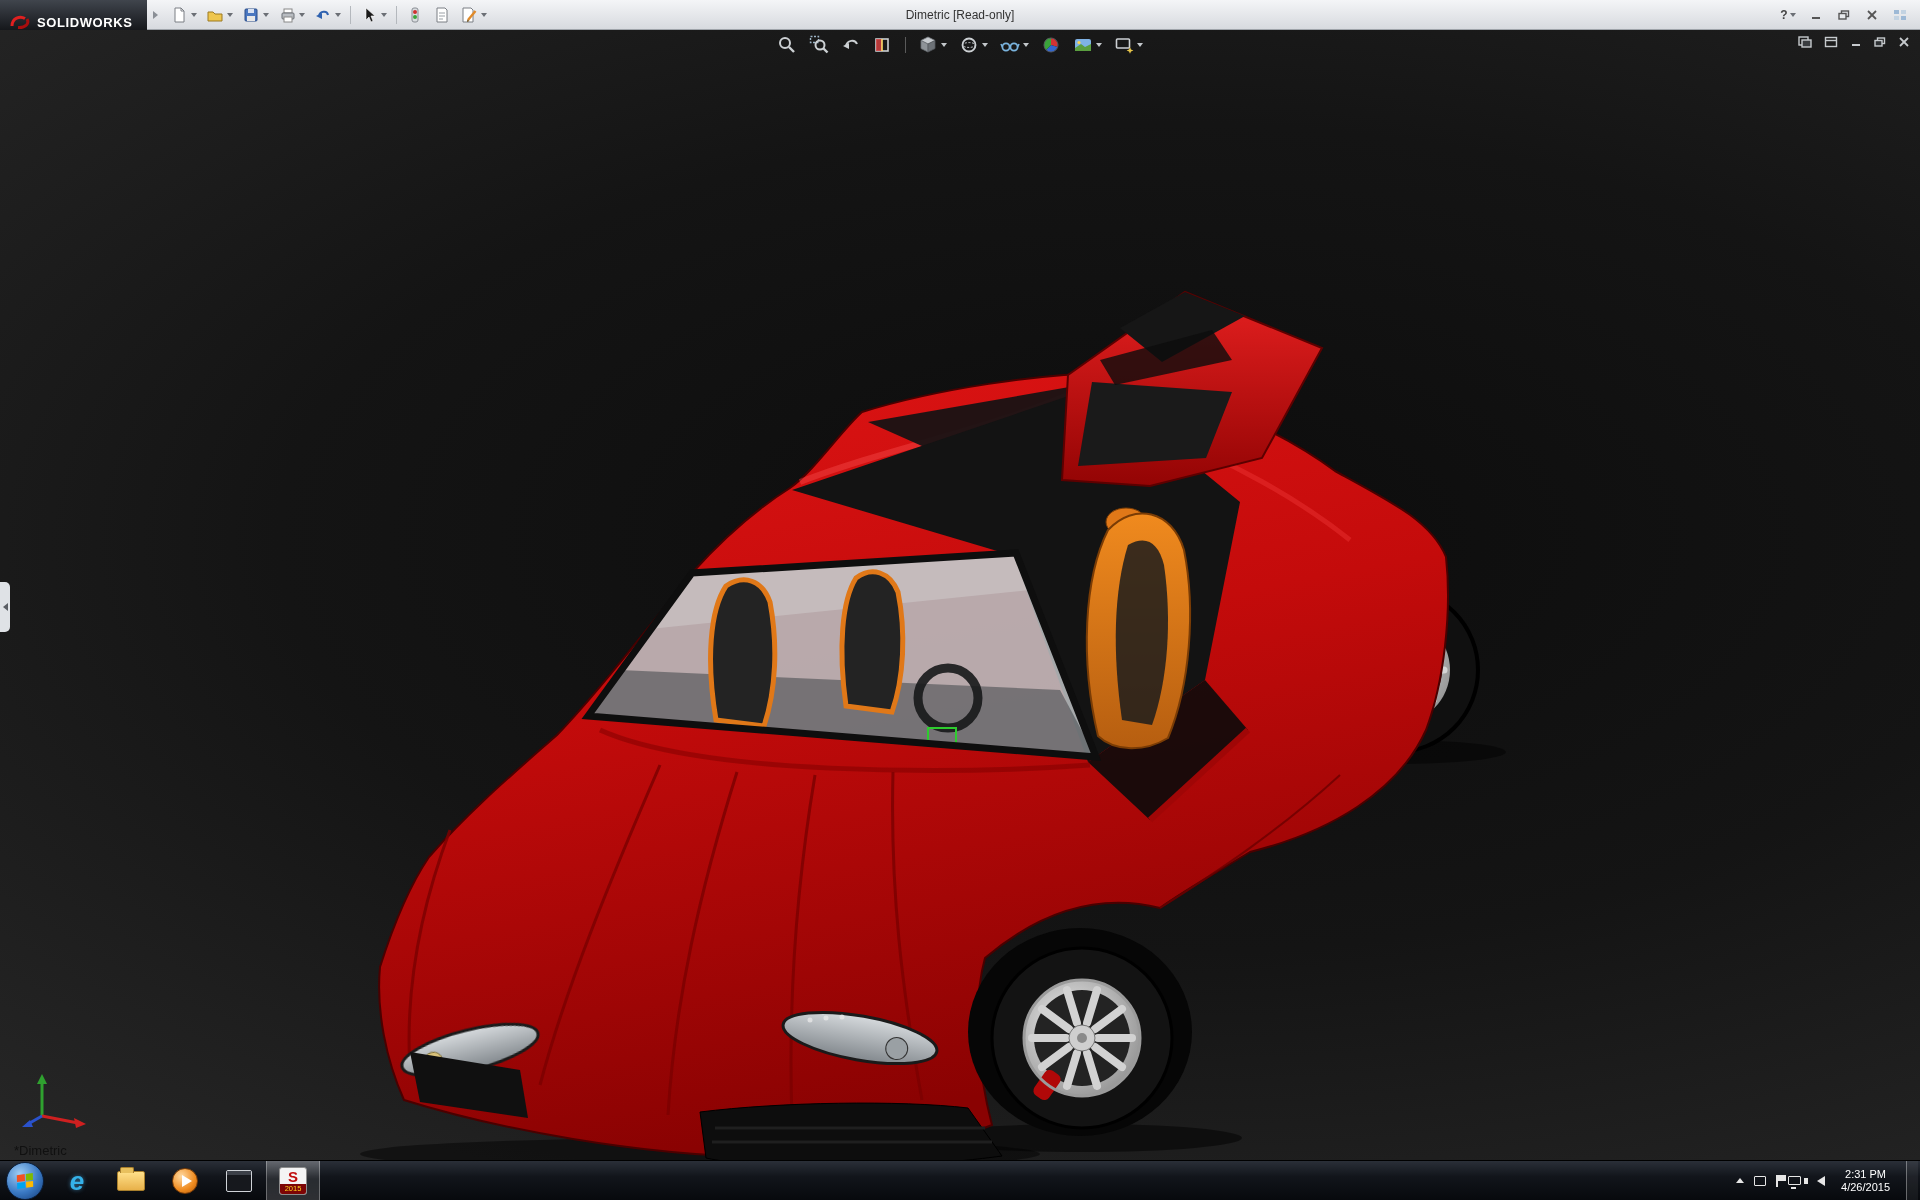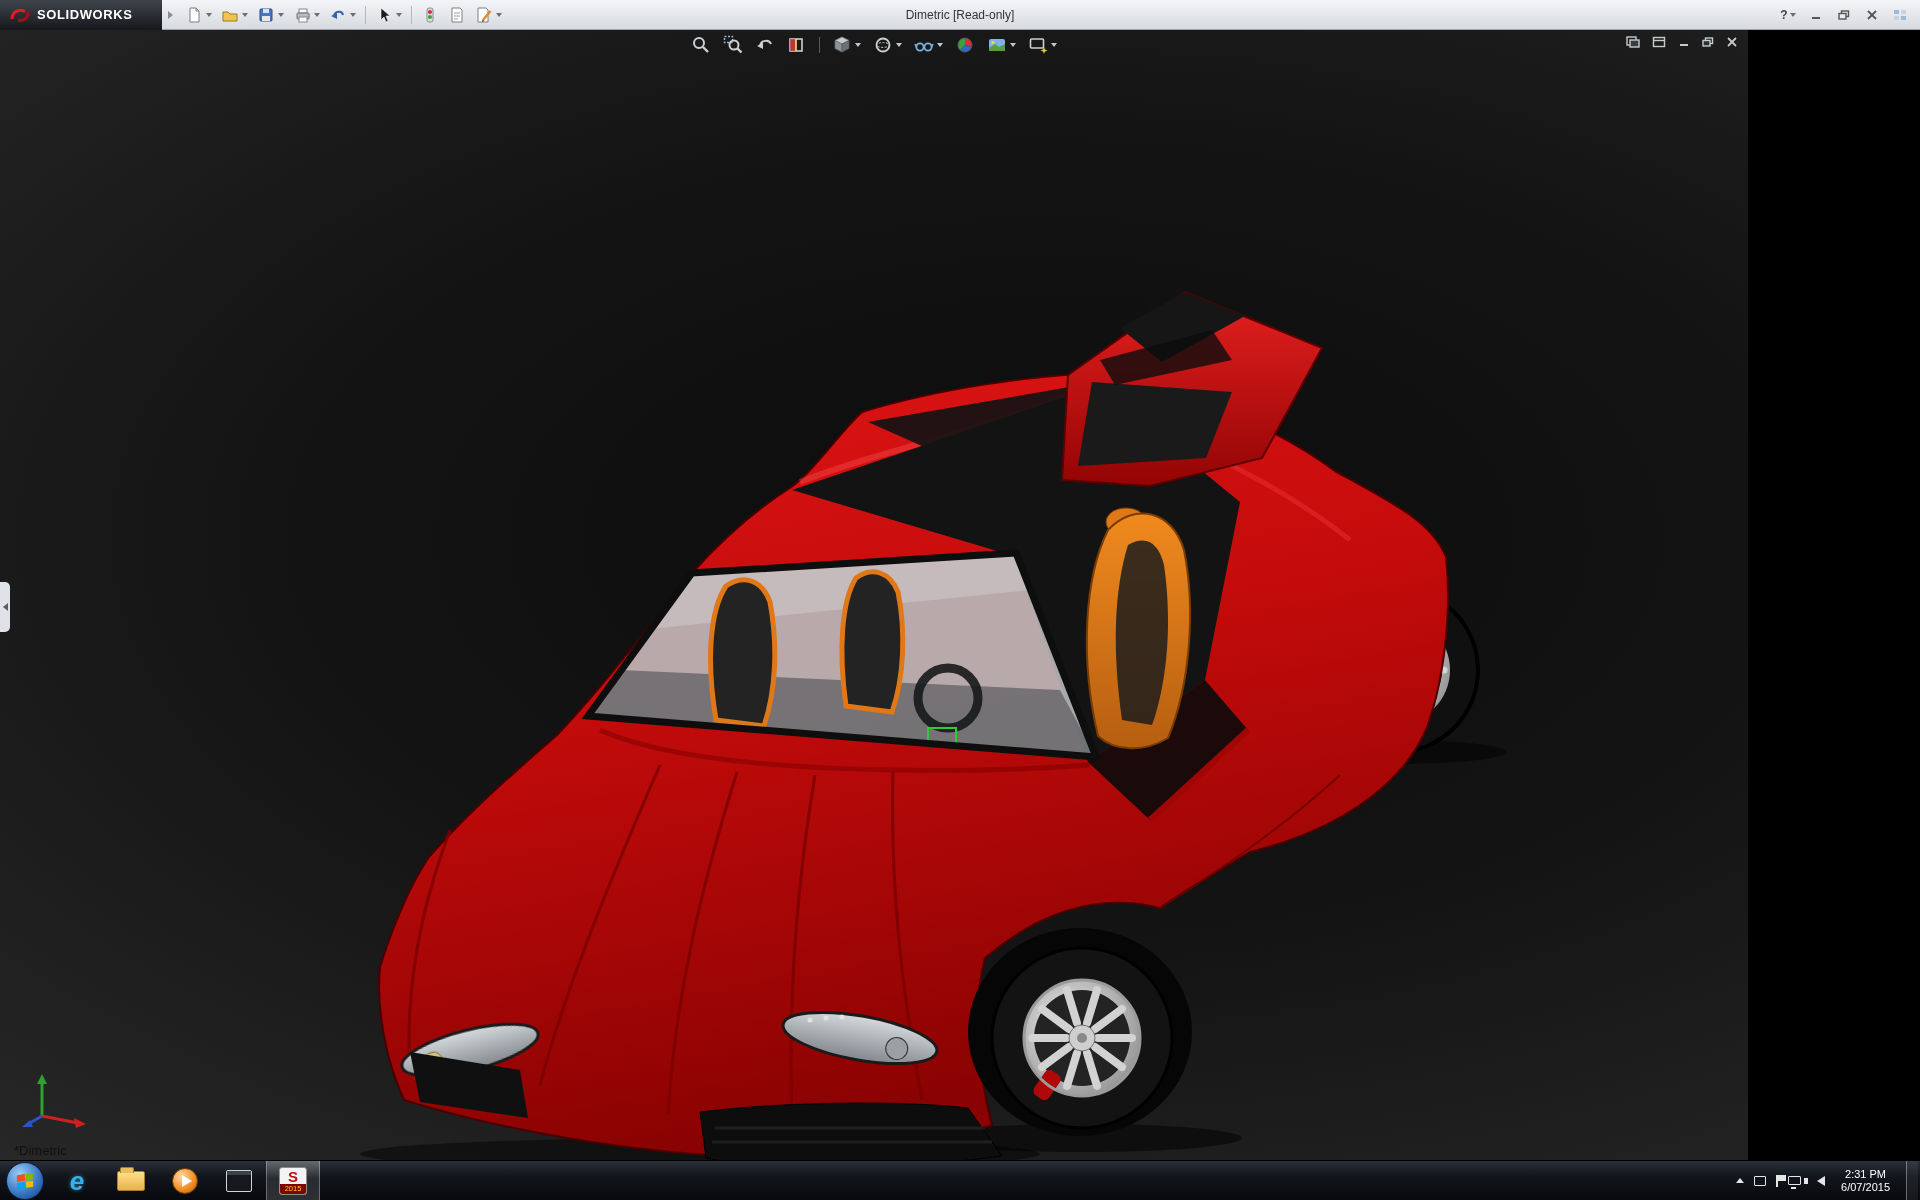--- a/index.html
+++ b/index.html
@@ -4,38 +4,38 @@
 <style>
   *{box-sizing:border-box}
   html,body{margin:0;padding:0}
   body{width:1920px;height:1200px;position:relative;overflow:hidden;
        font-family:"Liberation Sans",sans-serif;background:#000}
 
   
   .titlebar{position:absolute;top:0;left:0;right:0;height:30px;z-index:30;
     background:linear-gradient(var(--titlebar-bg-top,#f4f5f7),var(--titlebar-bg-bottom,#d7dadf));
     border-bottom:1px solid #9fa4aa;display:flex;align-items:center}
-  .brand{height:30px;display:flex;align-items:center;gap:7px;padding:0 29px 0 10px;
+  .brand{height:30px;display:flex;align-items:flex-end;gap:7px;padding:0 14px 0 10px;
     background:linear-gradient(#40454d,#15171b);color:#fff;font-weight:bold;
     font-size:13px;letter-spacing:.6px}
   .brand-chev{width:0;height:0;border-top:4px solid transparent;border-bottom:4px solid transparent;
     border-left:5px solid #8a8f96;margin-left:6px}
   .tools{display:flex;align-items:center;gap:1px;margin-left:8px}
   .tb-btn{display:flex;align-items:center;gap:3px;height:24px;padding:0 4px;border-radius:2px}
   .tb-sep{width:1px;height:18px;background:#b4b8bd;margin:0 4px}
   .caret{width:0;height:0;border-left:3px solid transparent;border-right:3px solid transparent;
     border-top:4px solid #6b6f75}
   .win-title{position:absolute;left:50%;top:0;transform:translateX(-50%);
     line-height:30px;font-size:12px;color:var(--window-title,#333)}
   .win-controls{margin-left:auto;display:flex;align-items:center;gap:4px;padding-right:8px}
   .wc-btn{min-width:24px;height:20px;display:flex;align-items:center;justify-content:center;
     border-radius:2px;font-size:12px;color:#444;font-weight:bold;gap:2px}
 
   
-  .viewport{position:absolute;top:30px;left:0;width:1748px;height:1130px;overflow:hidden;
+  .viewport{position:absolute;top:30px;left:0;width:1920px;height:1130px;overflow:hidden;
     background:radial-gradient(ellipse 130% 105% at 60% 45%,
       #0c0c0c 0%,#141414 35%,#262626 68%,#454545 100%)}
   .car-svg{position:absolute;left:0;top:0}
   .hud{position:absolute;top:3px;left:50%;transform:translateX(-50%);
     display:flex;align-items:center;gap:8px}
   .hud-btn{display:flex;align-items:center;gap:3px;padding:2px;border-radius:2px}
   .hud .caret{border-top-color:#c3c7cb}
   .hud-sep{width:1px;height:16px;background:#5a5a5a;margin:0 2px}
   .docwin{position:absolute;top:6px;right:10px;display:flex;align-items:center;gap:12px}
   .fm-tab{position:absolute;left:0;top:552px;width:10px;height:50px;background:#dfe2e6;
@@ -522,17 +522,17 @@
   </div>
 
   <div class="tray">
     <span class="tray-caret"></span>
     <span class="trayicon-sq"></span>
     <span class="trayflag"></span>
     <span class="net"></span>
     <span class="vol"></span>
     <div class="clock">
       <div>2:31 PM</div>
-      <div>6/07/2015</div>
+      <div>4/26/2015</div>
     </div>
     <div class="show-desktop"></div>
   </div>
 </div>
 
 </body></html>

